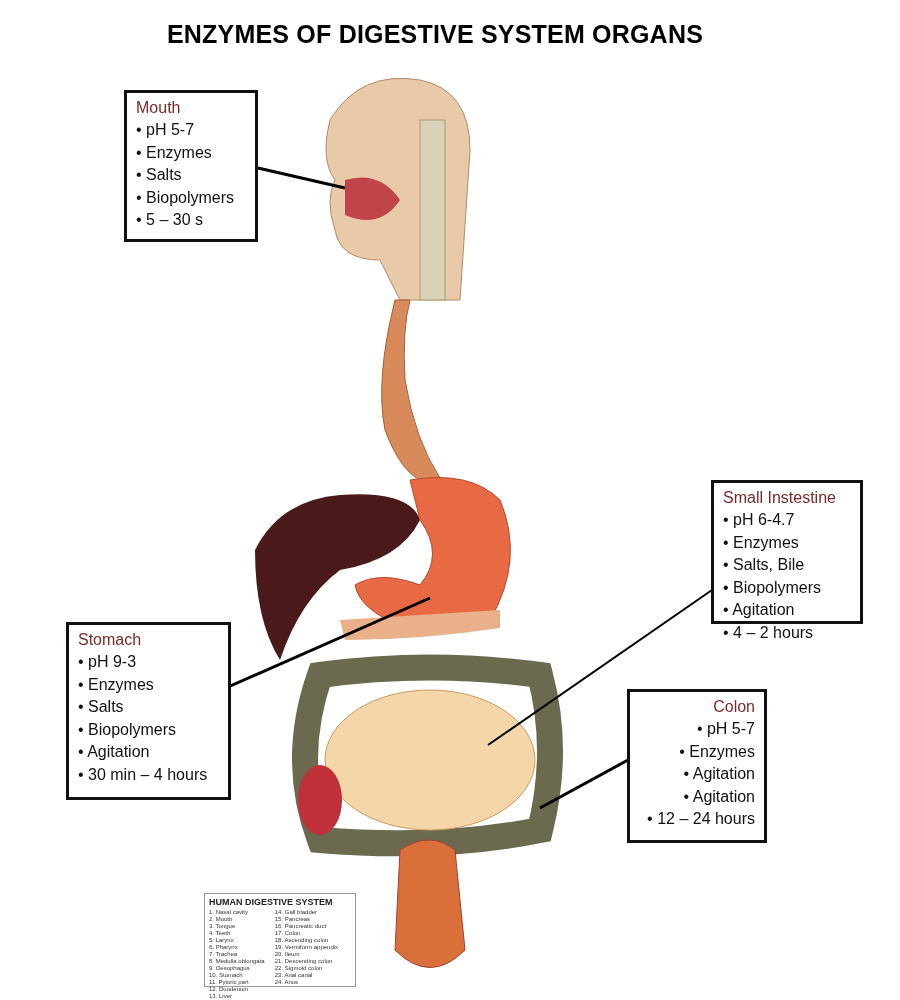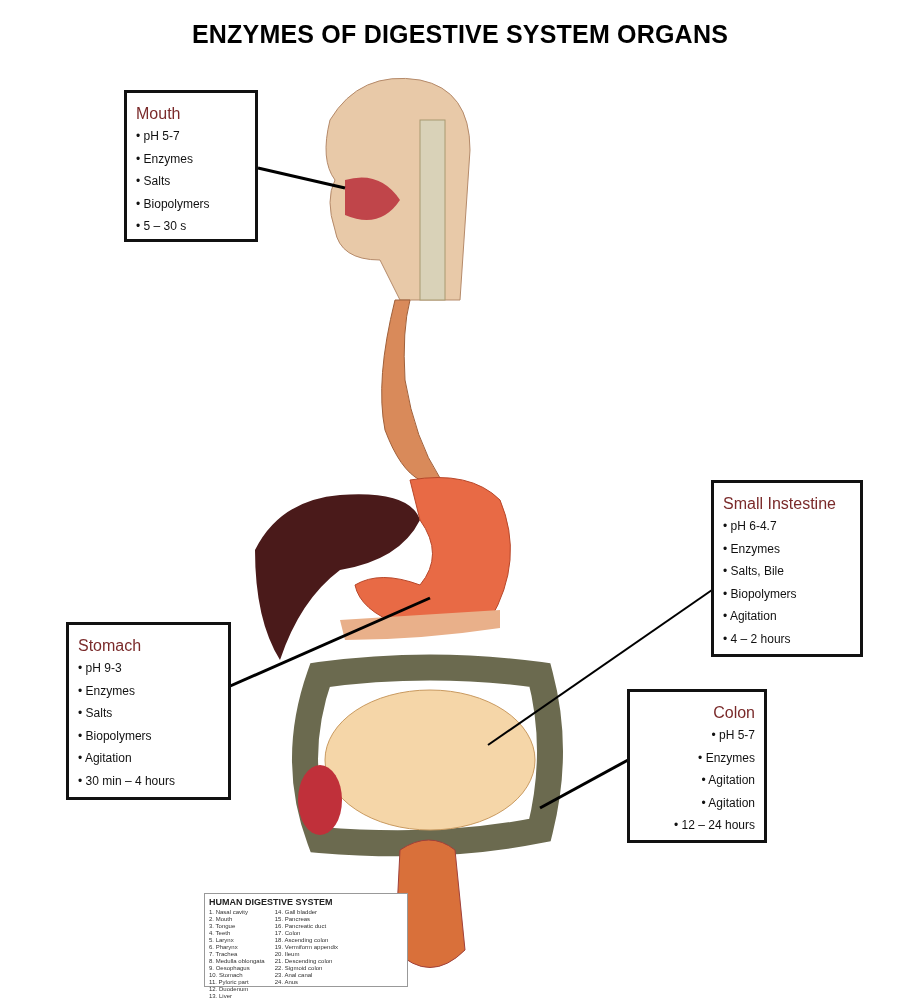--- a/index.html
+++ b/index.html
@@ -1,24 +1,24 @@
 <!DOCTYPE html>
 <html><head>
 <meta charset="utf-8">
 <style>
   html,body{margin:0;padding:0;background:#fff;}
   body{width:900px;height:1000px;position:relative;overflow:hidden;font-family:"Liberation Sans",sans-serif;}
-  .title{position:absolute;left:0;width:870px;top:20px;text-align:center;font-weight:bold;font-size:25px;color:#000;letter-spacing:0.2px;padding-left:25px;}
-  .panel{position:absolute;background:#fff;border:3px solid #111;box-sizing:border-box;padding:12px 9px;}
+  .title{position:absolute;left:0;width:870px;top:20px;text-align:center;font-weight:bold;font-size:25px;color:#000;letter-spacing:0.2px;}
+  .panel{position:absolute;background:#fff;border:3px solid #111;box-sizing:border-box;padding:6px 9px;}
   .panel .ph{color:#7a2a2a;font-size:16px;margin-bottom:2px;}
   .panel ul{list-style:none;margin:0;padding:0;}
-  .panel li{font-size:12px;color:#111;line-height:22.5px;}
+  .panel li{font-size:16px;color:#111;line-height:22.5px;}
   .panel li::before{content:"• ";}
   svg.art{position:absolute;left:0;top:0;}
-  .legend{position:absolute;left:204px;top:893px;width:204px;height:94px;background:#fff;border:1px solid #999;font-size:6px;color:#333;padding:3px 4px;box-sizing:border-box;}
+  .legend{position:absolute;left:204px;top:893px;width:152px;height:94px;background:#fff;border:1px solid #999;font-size:6px;color:#333;padding:3px 4px;box-sizing:border-box;}
   .legend .lt{font-weight:bold;font-size:9px;color:#222;margin-bottom:2px;}
   .legend .cols{display:flex;gap:10px;}
   .legend .col div{line-height:7px;}
 </style>
 </head>
 <body>
 
 <div class="title">ENZYMES OF DIGESTIVE SYSTEM ORGANS</div>
 
 <svg class="art" width="900" height="1000">
@@ -53,21 +53,21 @@
   <div class="ph">Mouth</div>
   <ul>
     <li>pH 5-7</li>
     <li>Enzymes</li>
     <li>Salts</li>
     <li>Biopolymers</li>
     <li>5 – 30 s</li>
   </ul>
 </div>
 
-<div class="panel" style="left:711px;top:480px;width:152px;height:177px;">
+<div class="panel" style="left:711px;top:480px;width:152px;height:144px;">
   <div class="ph">Small Instestine</div>
   <ul>
     <li>pH 6-4.7</li>
     <li>Enzymes</li>
     <li>Salts, Bile</li>
     <li>Biopolymers</li>
     <li>Agitation</li>
     <li>4 – 2 hours</li>
   </ul>
 </div>

